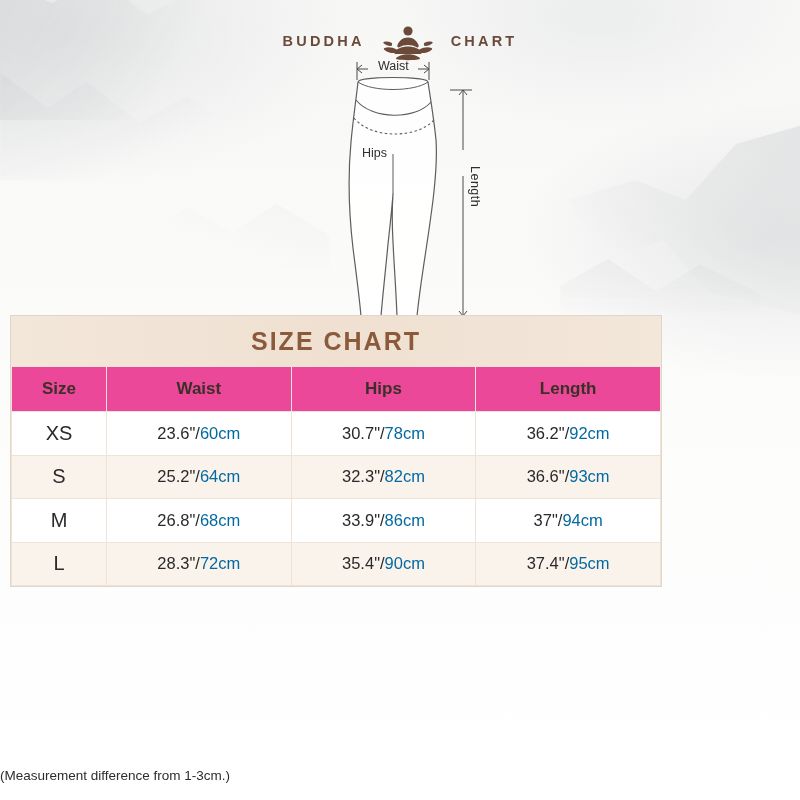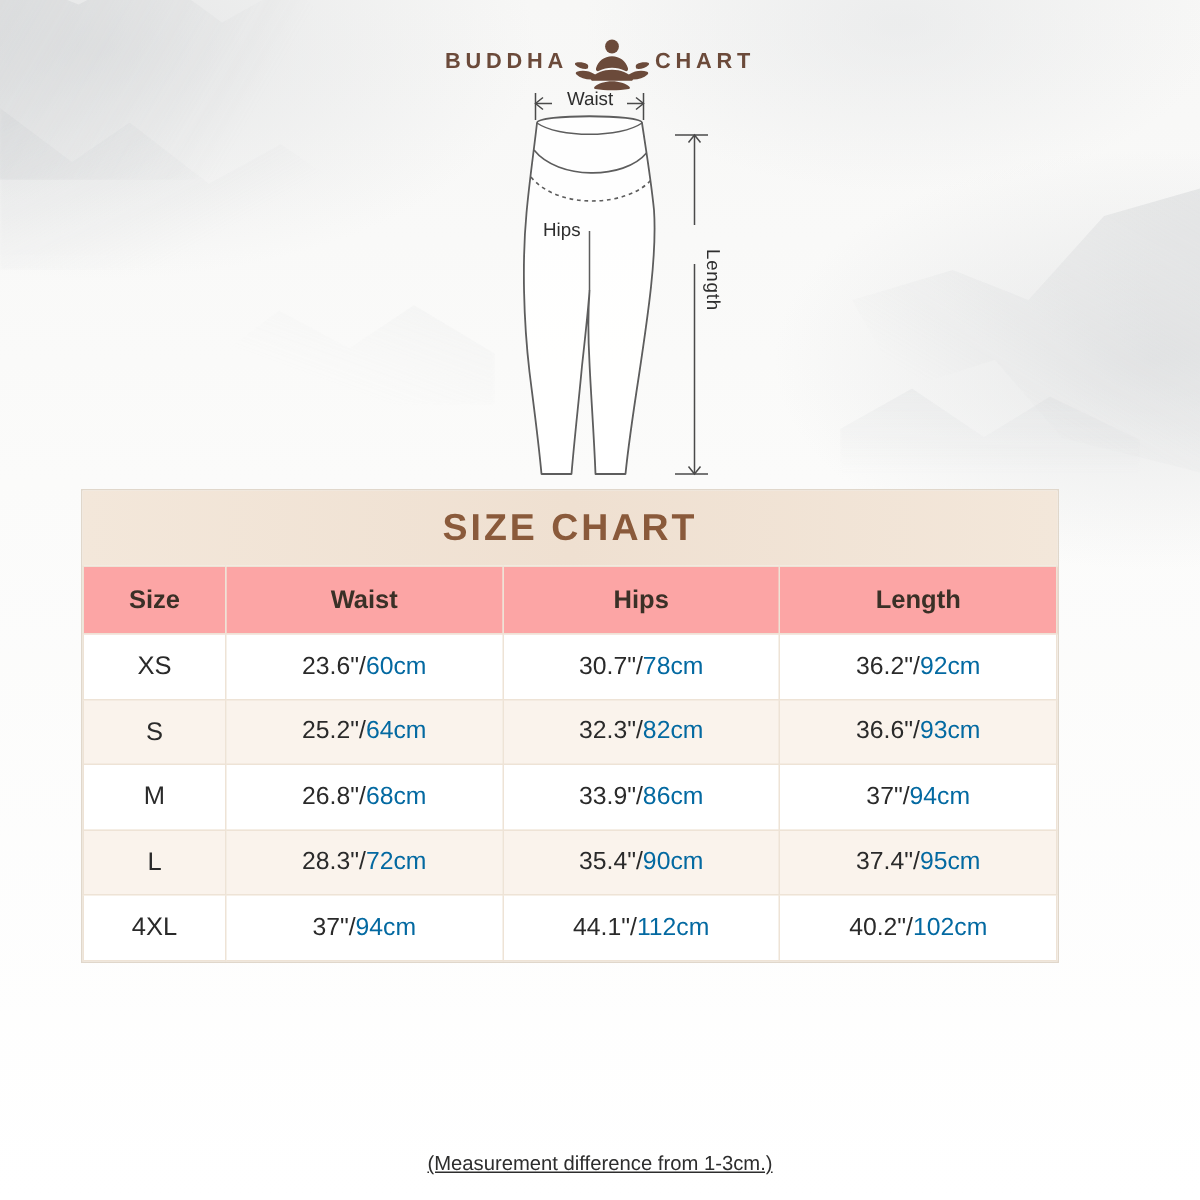--- a/index.html
+++ b/index.html
@@ -67,20 +67,21 @@
 
   
   .brand {
     position: absolute;
     top: 18px;
     left: 0;
     width: 800px;
     display: flex;
     align-items: center;
     justify-content: center;
+    gap: 14px;
     z-index: 5;
   }
   .brand-word {
     font-size: 14.5px;
     letter-spacing: 3.2px;
     color: #6b4a3a;
     font-weight: 700;
   }
   .lotus {
     width: 58px;
@@ -112,27 +113,26 @@
     font-size: 12.5px;
     color: #2e2e2e;
     writing-mode: vertical-rl;
     letter-spacing: 0.5px;
   }
 
   
   .chart {
     position: absolute;
     left: 10px;
-    top: 326px;
+    top: 315px;
     width: 652px;
     border: 1px solid #e0d7cb;
     box-sizing: border-box;
     background: #fff;
     z-index: 6;
-    margin-left: 44px;
   }
   .chart-title {
     height: 50px;
     background: linear-gradient(90deg, #f3e7da 0%, #efe0d1 50%, #f3e7da 100%);
     display: flex;
     align-items: center;
     justify-content: center;
     color: #8a5a3b;
     font-weight: 700;
     letter-spacing: 1px;
@@ -152,47 +152,45 @@
   }
   th, td {
     border: 1px solid #eee3d6;
     text-align: center;
     color: #2a2a2a;
     height: 42.5px;
     padding: 0;
     font-weight: 400;
   }
   thead th {
-    background: #fca5a5;
+    background: #ec4899;
     font-size: 17px;
     font-weight: 700;
     color: #3a3027;
     height: 44px;
   }
   tbody tr:nth-child(odd) { background: #ffffff; }
   tbody tr:nth-child(even) { background: #faf3ec; }
   td.size-col {
-    font-size: 17px;
+    font-size: 20px;
     color: #2a2a2a;
   }
   td.val {
     font-size: 16.5px;
   }
   td.val .cm { color: #0369a1; }
   col.c1 { width: 95px; }
   .note {
     position: absolute;
     left: 0;
     top: 768px;
     width: 800px;
-    text-align: center;
     font-size: 13.5px;
     color: #2d2d2d;
     z-index: 6;
-    text-decoration: underline;
   }
 </style>
 </head>
 <body>
 
 <div class="page">
 
   <div class="wash wash-a"></div>
   <div class="wash wash-b"></div>
   <div class="wash wash-c"></div>
@@ -311,24 +309,18 @@
           <td class="val"><span>26.8"/</span><span class="cm">68cm</span></td>
           <td class="val"><span>33.9"/</span><span class="cm">86cm</span></td>
           <td class="val"><span>37"/</span><span class="cm">94cm</span></td>
         </tr>
         <tr>
           <td class="size-col">L</td>
           <td class="val"><span>28.3"/</span><span class="cm">72cm</span></td>
           <td class="val"><span>35.4"/</span><span class="cm">90cm</span></td>
           <td class="val"><span>37.4"/</span><span class="cm">95cm</span></td>
         </tr>
-        <tr>
-          <td class="size-col">4XL</td>
-          <td class="val"><span>37"/</span><span class="cm">94cm</span></td>
-          <td class="val"><span>44.1"/</span><span class="cm">112cm</span></td>
-          <td class="val"><span>40.2"/</span><span class="cm">102cm</span></td>
-        </tr>
       </tbody>
     </table>
   </div>
 
   <div class="note">(Measurement difference from 1-3cm.)</div>
 </div>
 
 </body></html>

